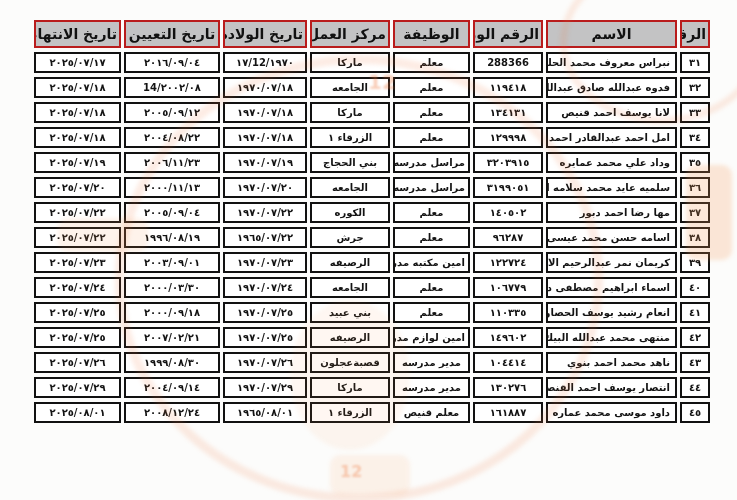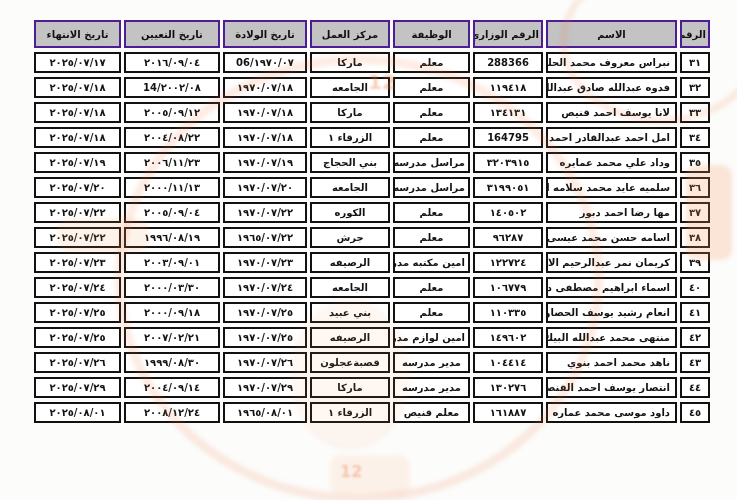--- a/index.html
+++ b/index.html
@@ -14,22 +14,22 @@
   .doc-table{
     position:absolute;top:16px;right:24px;
     border-collapse:separate;
     border-spacing:3px 4px;
     table-layout:fixed;
     width:682px;
     direction:rtl;
   }
   .doc-table th{
     background:#c3c3c4;
-    border:2px solid #4c1d95;
-    font-size:10px;font-weight:700;color:#111;
+    border:2px solid #b91c1c;
+    font-size:14px;font-weight:700;color:#111;
     height:28px;padding:1px 2px;
     text-align:center;white-space:nowrap;overflow:hidden;
     box-sizing:border-box;
   }
   .doc-table td{
     background:#ffffff;
     border:2px solid #111;
     font-size:10px;font-weight:700;color:#131313;
     height:21px;padding:1px 3px;
     text-align:center;white-space:nowrap;overflow:hidden;
@@ -76,21 +76,21 @@
         <th>تاريخ الانتهاء</th>
       </tr>
     </thead>
     <tbody>
         <tr>
           <td class="cell-num">٣١</td>
           <td class="cell-name">نبراس معروف محمد الحلبي</td>
           <td class="cell-ministry-no">288366</td>
           <td class="cell-job">معلم</td>
           <td class="cell-center">ماركا</td>
-          <td class="cell-birth-date">١٩٧٠/٠٧/06</td>
+          <td class="cell-birth-date">١٩٧٠/12/١٧</td>
           <td class="cell-appoint-date">٢٠١٦/٠٩/٠٤</td>
           <td class="cell-end-date">٢٠٢٥/٠٧/١٧</td>
         </tr>
         <tr>
           <td class="cell-num">٣٢</td>
           <td class="cell-name">فدوه عبدالله صادق عبدالله</td>
           <td class="cell-ministry-no">١١٩٤١٨</td>
           <td class="cell-job">معلم</td>
           <td class="cell-center">الجامعه</td>
           <td class="cell-birth-date">١٩٧٠/٠٧/١٨</td>
@@ -103,21 +103,21 @@
           <td class="cell-ministry-no">١٣٤١٣١</td>
           <td class="cell-job">معلم</td>
           <td class="cell-center">ماركا</td>
           <td class="cell-birth-date">١٩٧٠/٠٧/١٨</td>
           <td class="cell-appoint-date">٢٠٠٥/٠٩/١٢</td>
           <td class="cell-end-date">٢٠٢٥/٠٧/١٨</td>
         </tr>
         <tr>
           <td class="cell-num">٣٤</td>
           <td class="cell-name">امل احمد عبدالقادر احمد</td>
-          <td class="cell-ministry-no">164795</td>
+          <td class="cell-ministry-no">١٢٩٩٩٨</td>
           <td class="cell-job">معلم</td>
           <td class="cell-center">الزرقاء ١</td>
           <td class="cell-birth-date">١٩٧٠/٠٧/١٨</td>
           <td class="cell-appoint-date">٢٠٠٤/٠٨/٢٢</td>
           <td class="cell-end-date">٢٠٢٥/٠٧/١٨</td>
         </tr>
         <tr>
           <td class="cell-num">٣٥</td>
           <td class="cell-name">وداد علي محمد عمايره</td>
           <td class="cell-ministry-no">٣٢٠٣٩١٥</td>

